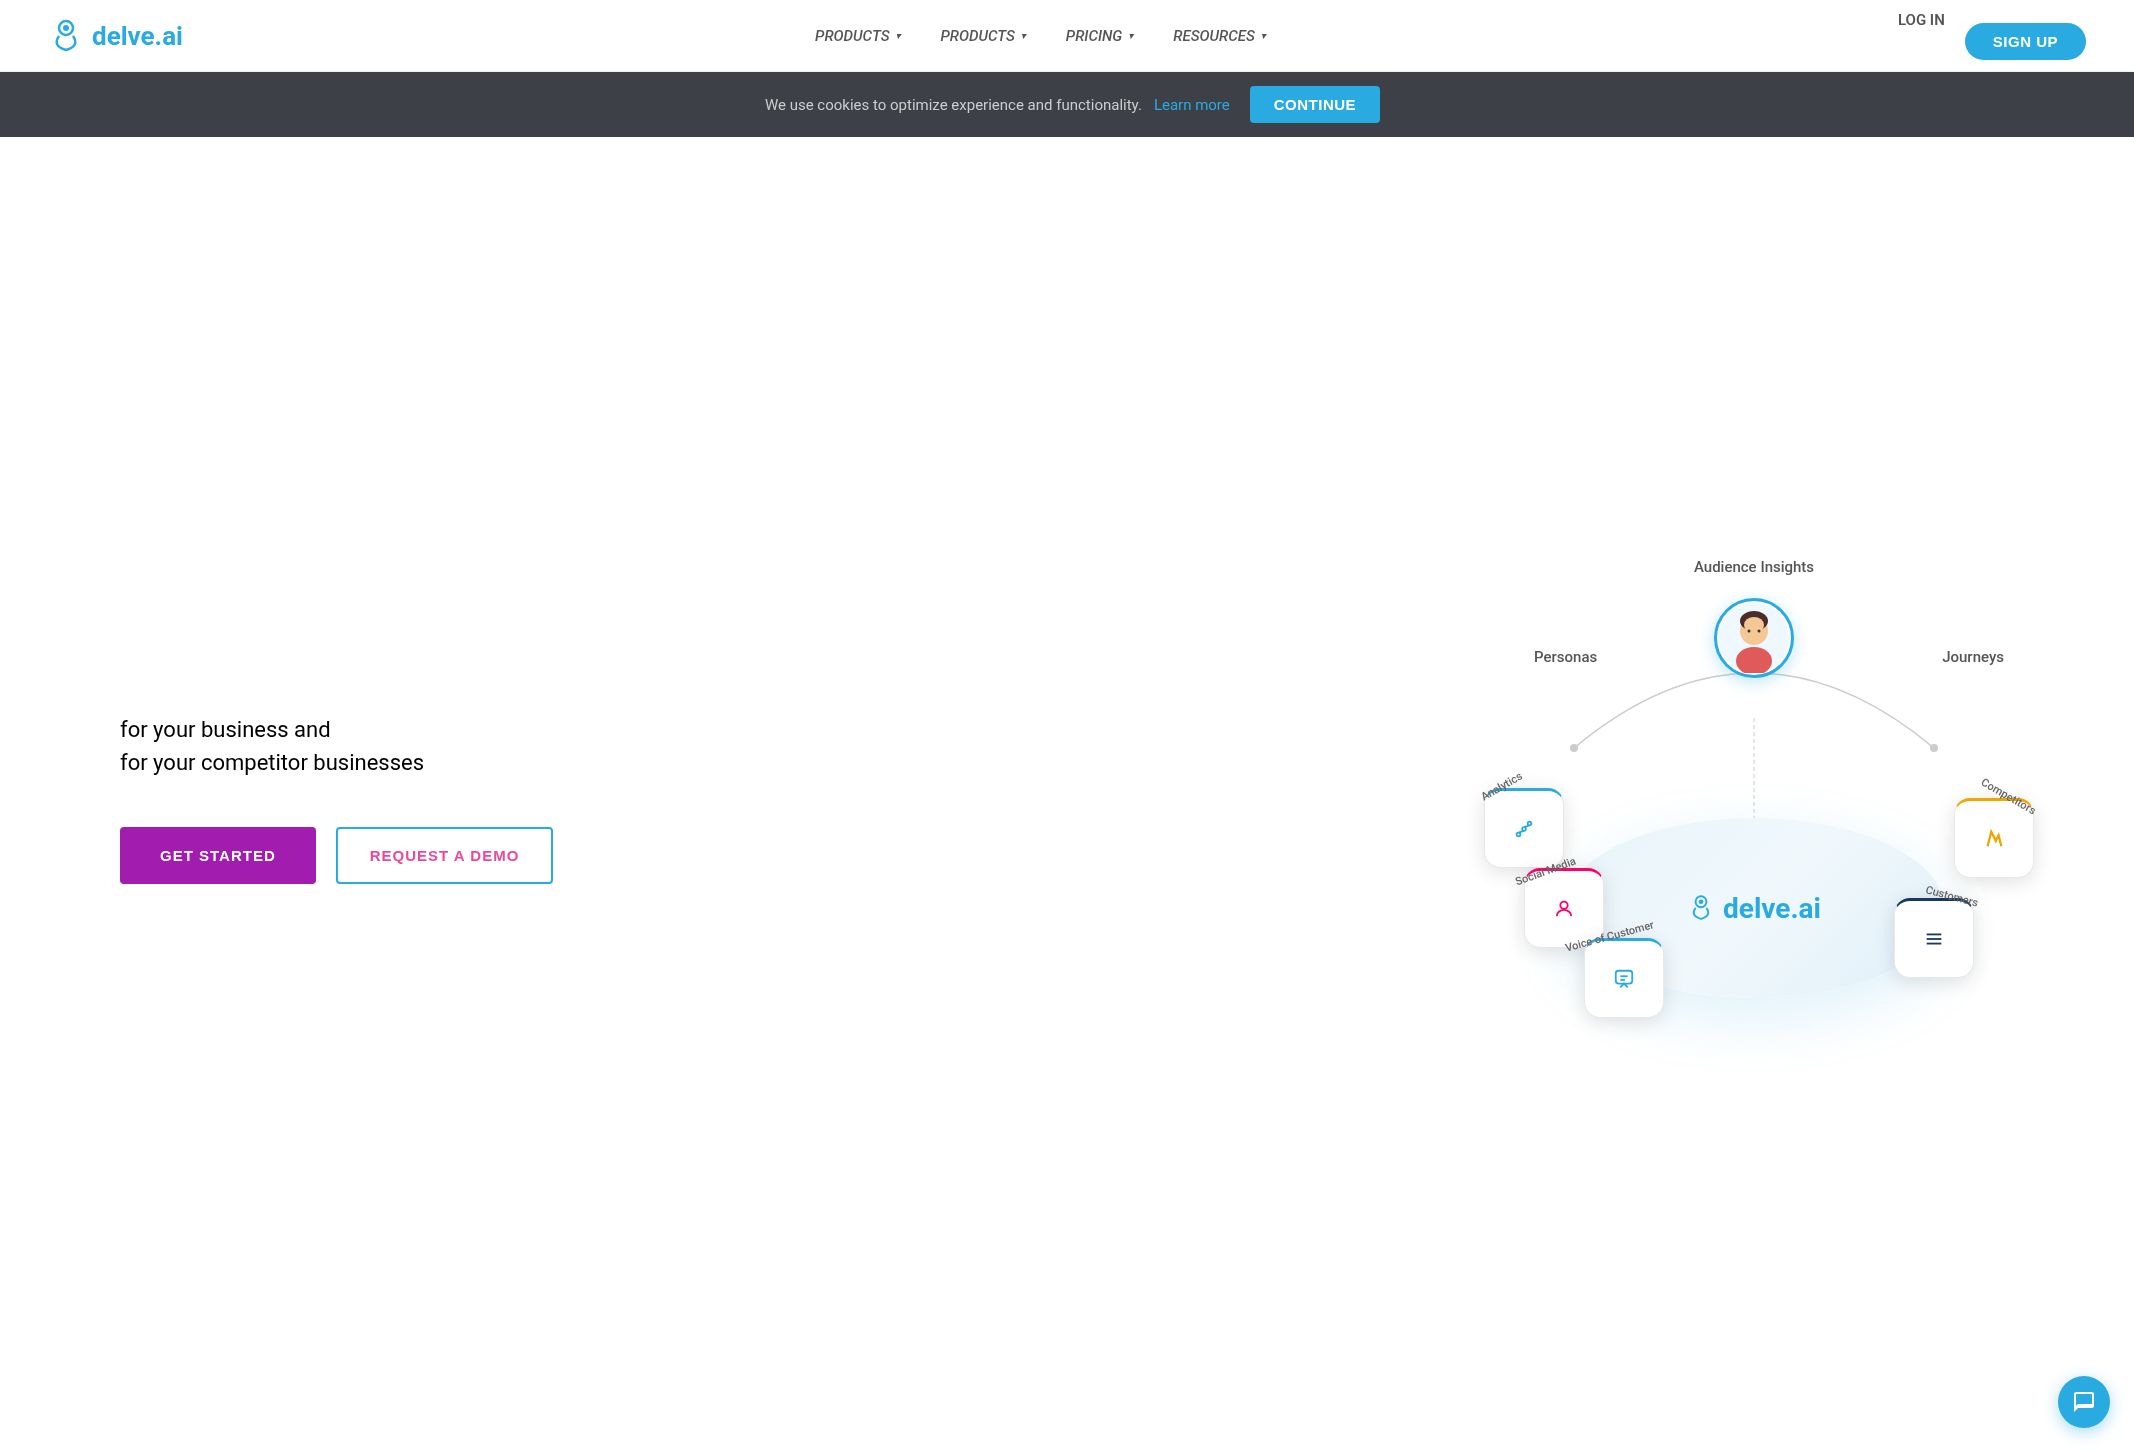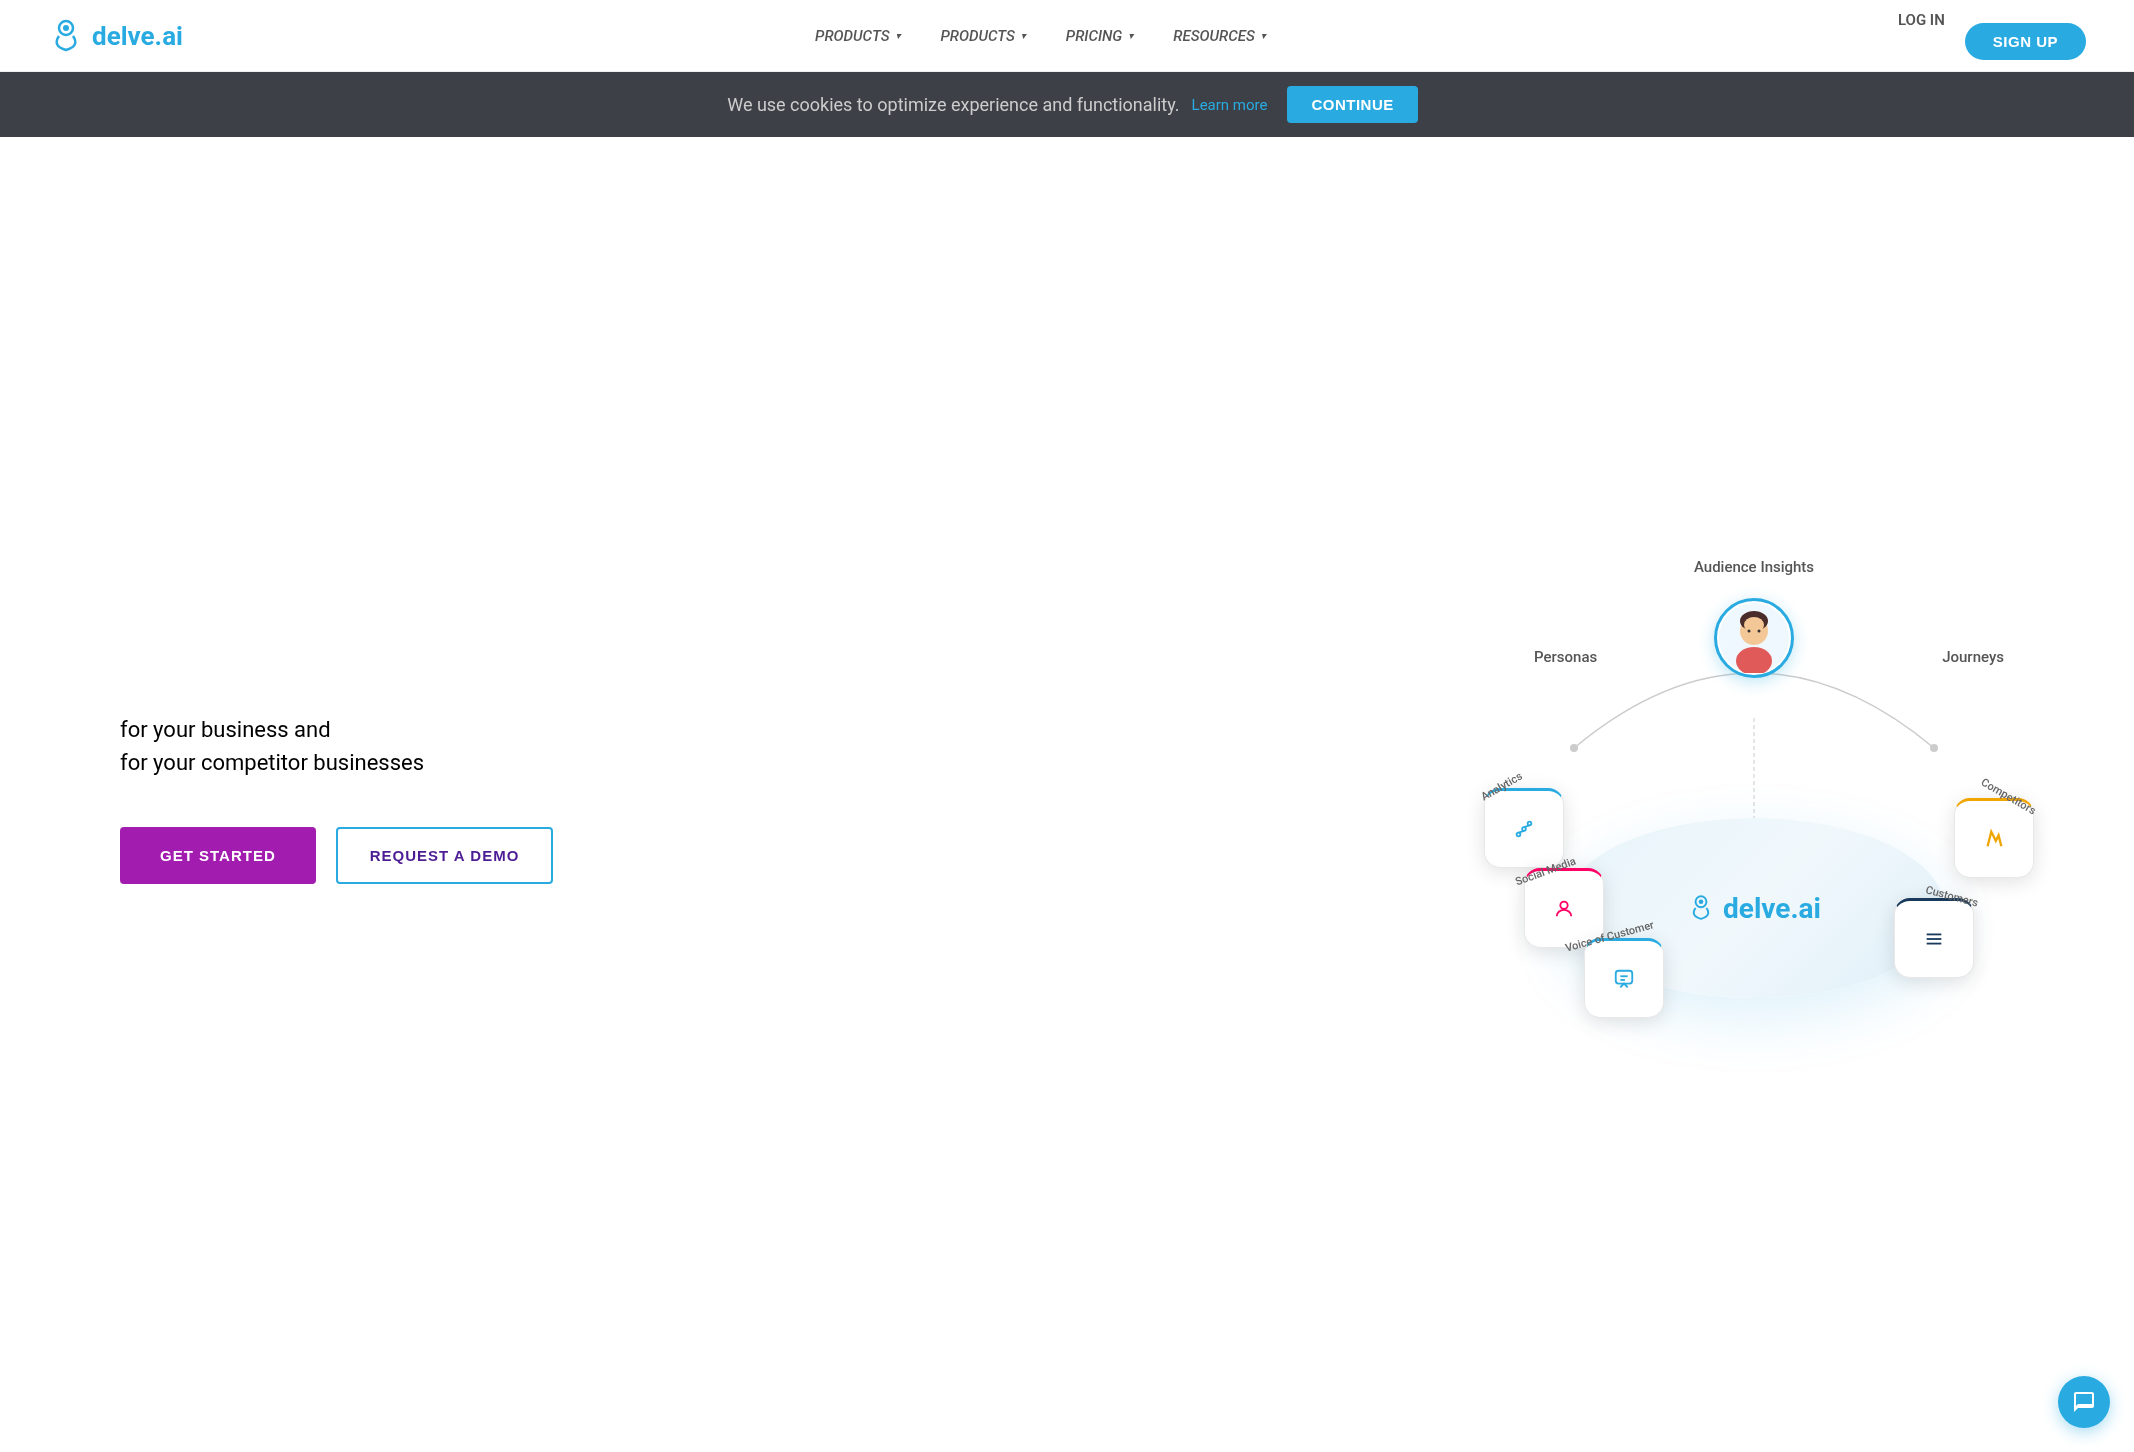--- a/index.html
+++ b/index.html
@@ -27,21 +27,21 @@
       padding: 10px 28px; font-size: 15px; font-weight: 700; cursor: pointer;
       letter-spacing: 0.5px;
       margin-top: 12px;
     }
 
     
     .cookie-banner {
       background: #3d4047; display: flex; align-items: center; justify-content: center;
       gap: 12px; padding: 14px 24px;
     }
-    .cookie-text { color: #ccc; font-size: 18px; margin-left: 11px; }
+    .cookie-text { color: #ccc; font-size: 15px; margin-left: 11px; }
     .cookie-learn { color: #29abe2; font-size: 15px; cursor: pointer; text-decoration: none; }
     .cookie-continue {
       background: #29abe2; color: #fff; border: none; border-radius: 4px;
       padding: 10px 24px; font-size: 15px; font-weight: 700; cursor: pointer;
       letter-spacing: 0.5px; margin-left: 8px;
     }
 
     
     .hero {
       display: flex; align-items: center; justify-content: space-between;
@@ -51,21 +51,21 @@
     .hero-left { max-width: 480px; }
     .hero-title { font-size: 52px; font-weight: 700; color: #222; line-height: 1.15; margin-bottom: 24px; }
     .hero-subtitle { font-size: 22px; color: #000000; line-height: 1.5; margin-bottom: 48px; }
     .hero-buttons { display: flex; gap: 20px; }
     .btn-primary {
       background: #a21caf; color: #fff; border: none; border-radius: 4px;
       padding: 18px 40px; font-size: 15px; font-weight: 700; cursor: pointer;
       letter-spacing: 1px; text-transform: uppercase;
     }
     .btn-secondary {
-      background: transparent; color: #4c1d95; border: 2px solid #29abe2;
+      background: transparent; color: #ec4899; border: 2px solid #29abe2;
       border-radius: 4px; padding: 18px 32px; font-size: 15px; font-weight: 700;
       cursor: pointer; letter-spacing: 1px; text-transform: uppercase;
     }
 
     
     .hero-right {
       width: 600px; height: 560px; position: relative; flex-shrink: 0;
     }
 
     

